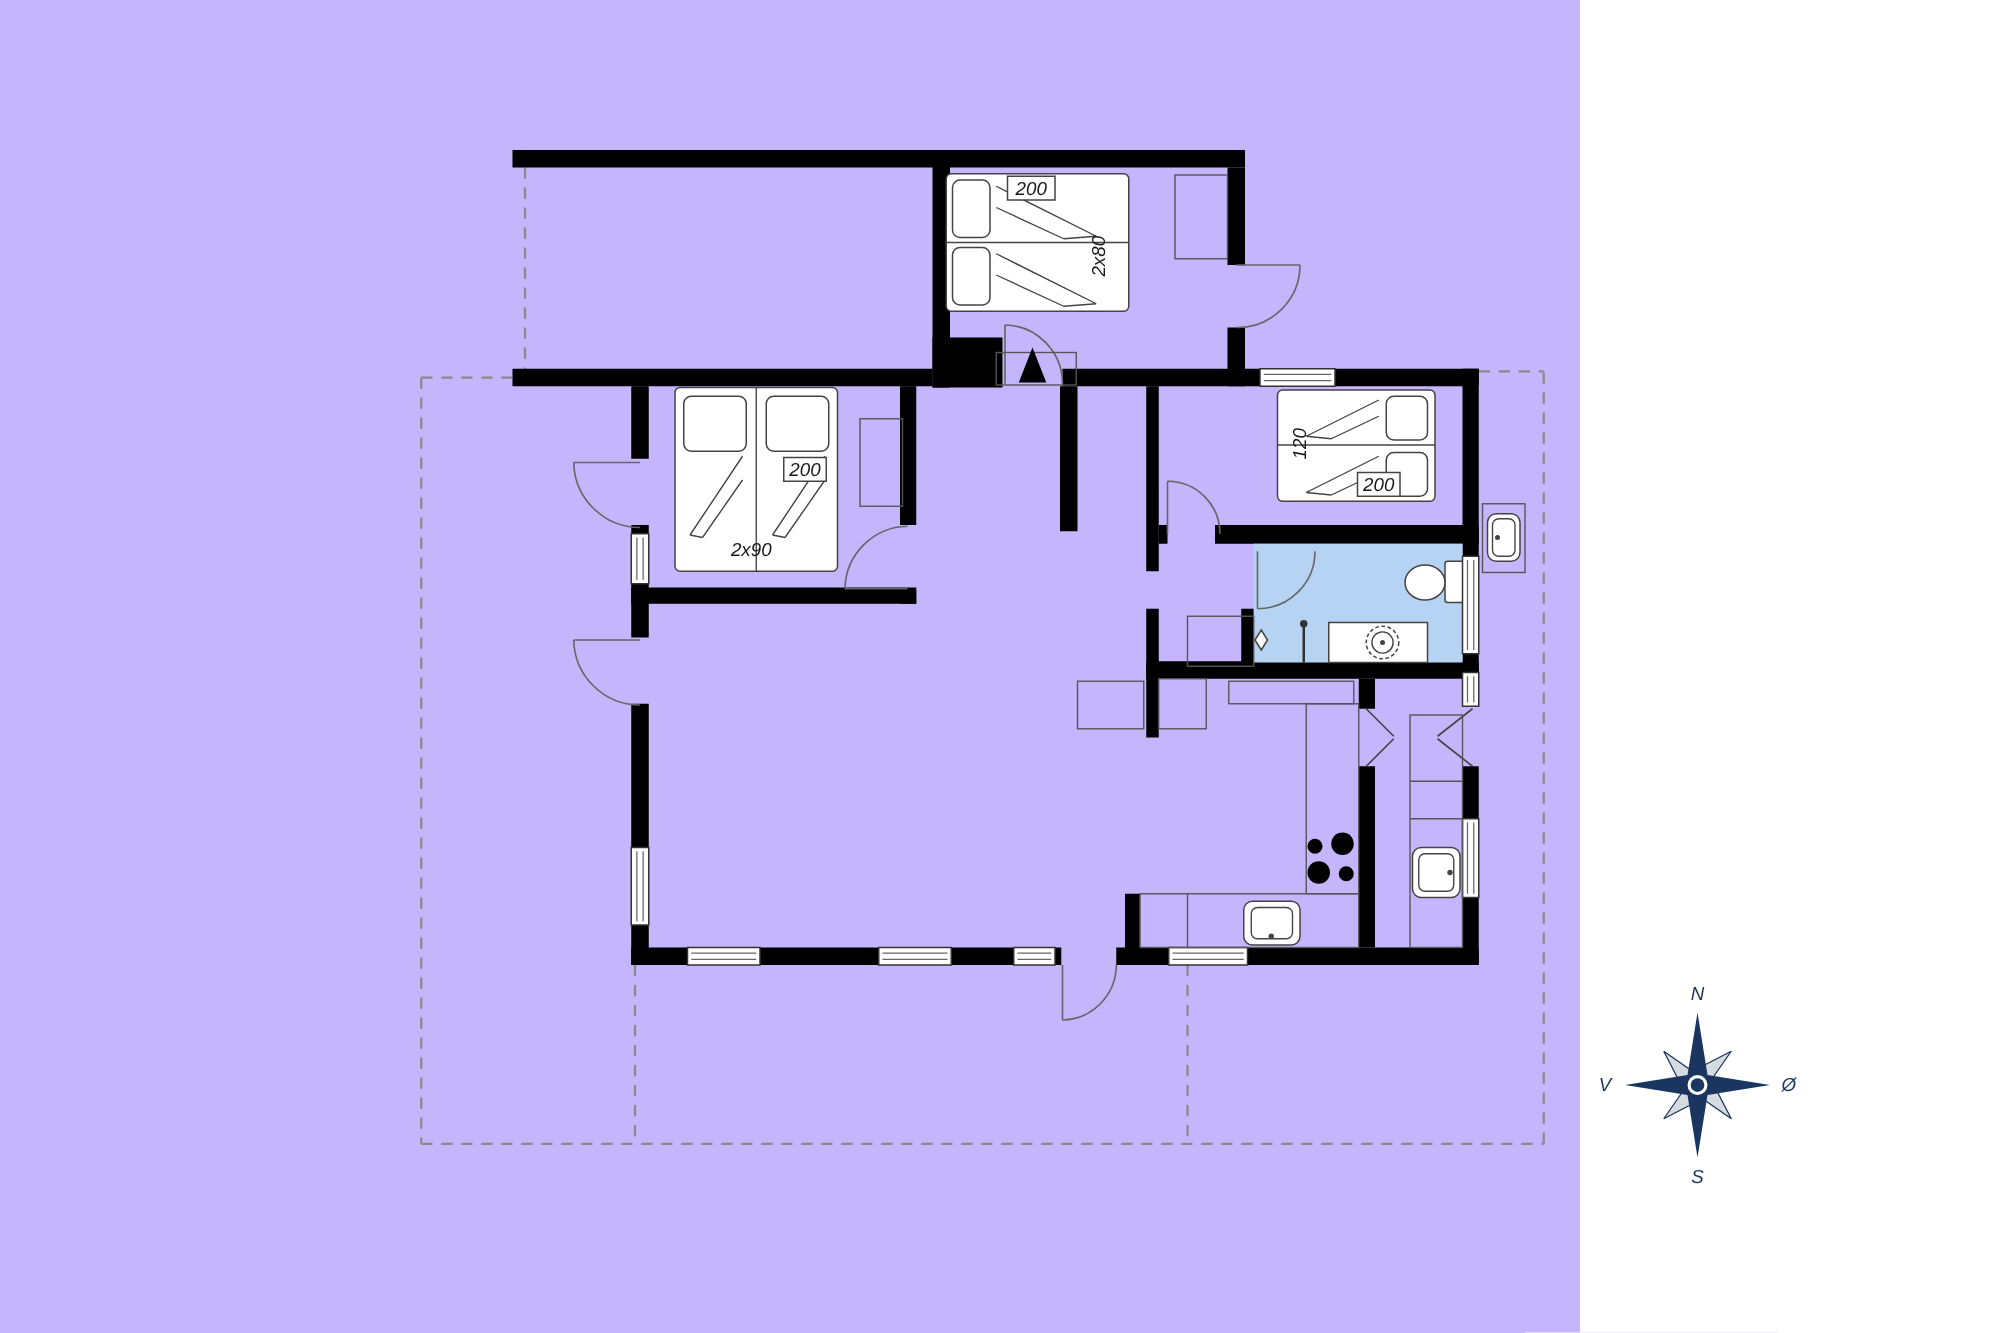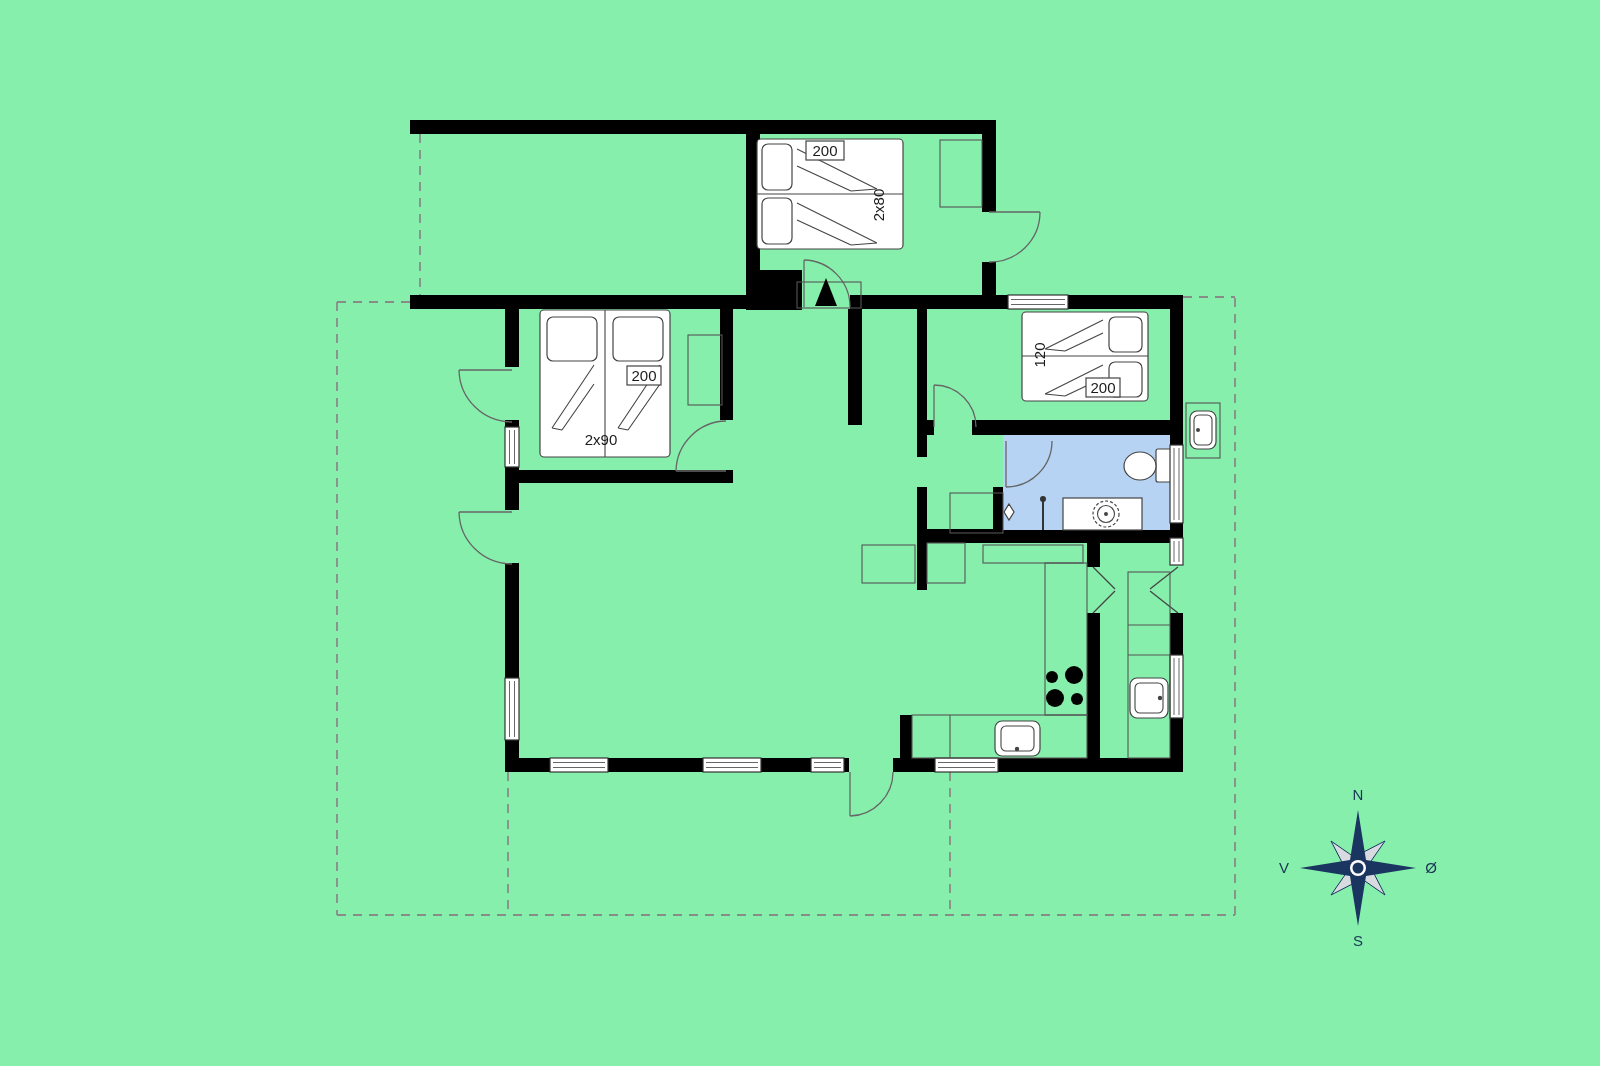--- a/index.html
+++ b/index.html
@@ -1,16 +1,16 @@
 <!DOCTYPE html>
 <html><head>
 <meta charset="utf-8">
 <style>
   html,body{margin:0;padding:0;background:#ffffff;}
-  .stage{width:1600px;height:1066px;position:relative;background:#86efac;font-family:"Liberation Sans",sans-serif;}
+  .stage{width:1264px;height:1066px;position:relative;background:#c4b5fd;font-family:"Liberation Sans",sans-serif;font-style:italic;}
   svg{display:block;}
   text{font-family:"Liberation Sans",sans-serif;fill:#1a1a1a;}
   .dim{font-size:15px;}
   .compass-letter{font-size:15px;fill:#1b3557;}
   .thin{stroke:#444;fill:#fff;stroke-width:1.2;}
   .thinner{stroke:#555;fill:none;stroke-width:1.1;}
   .arc{stroke:#666;fill:none;stroke-width:1.3;}
   .leaf{stroke:#666;stroke-width:1.3;}
   .winline{stroke:#666;stroke-width:1;}
   .winbox{fill:#fff;stroke:#333;stroke-width:1.2;}

